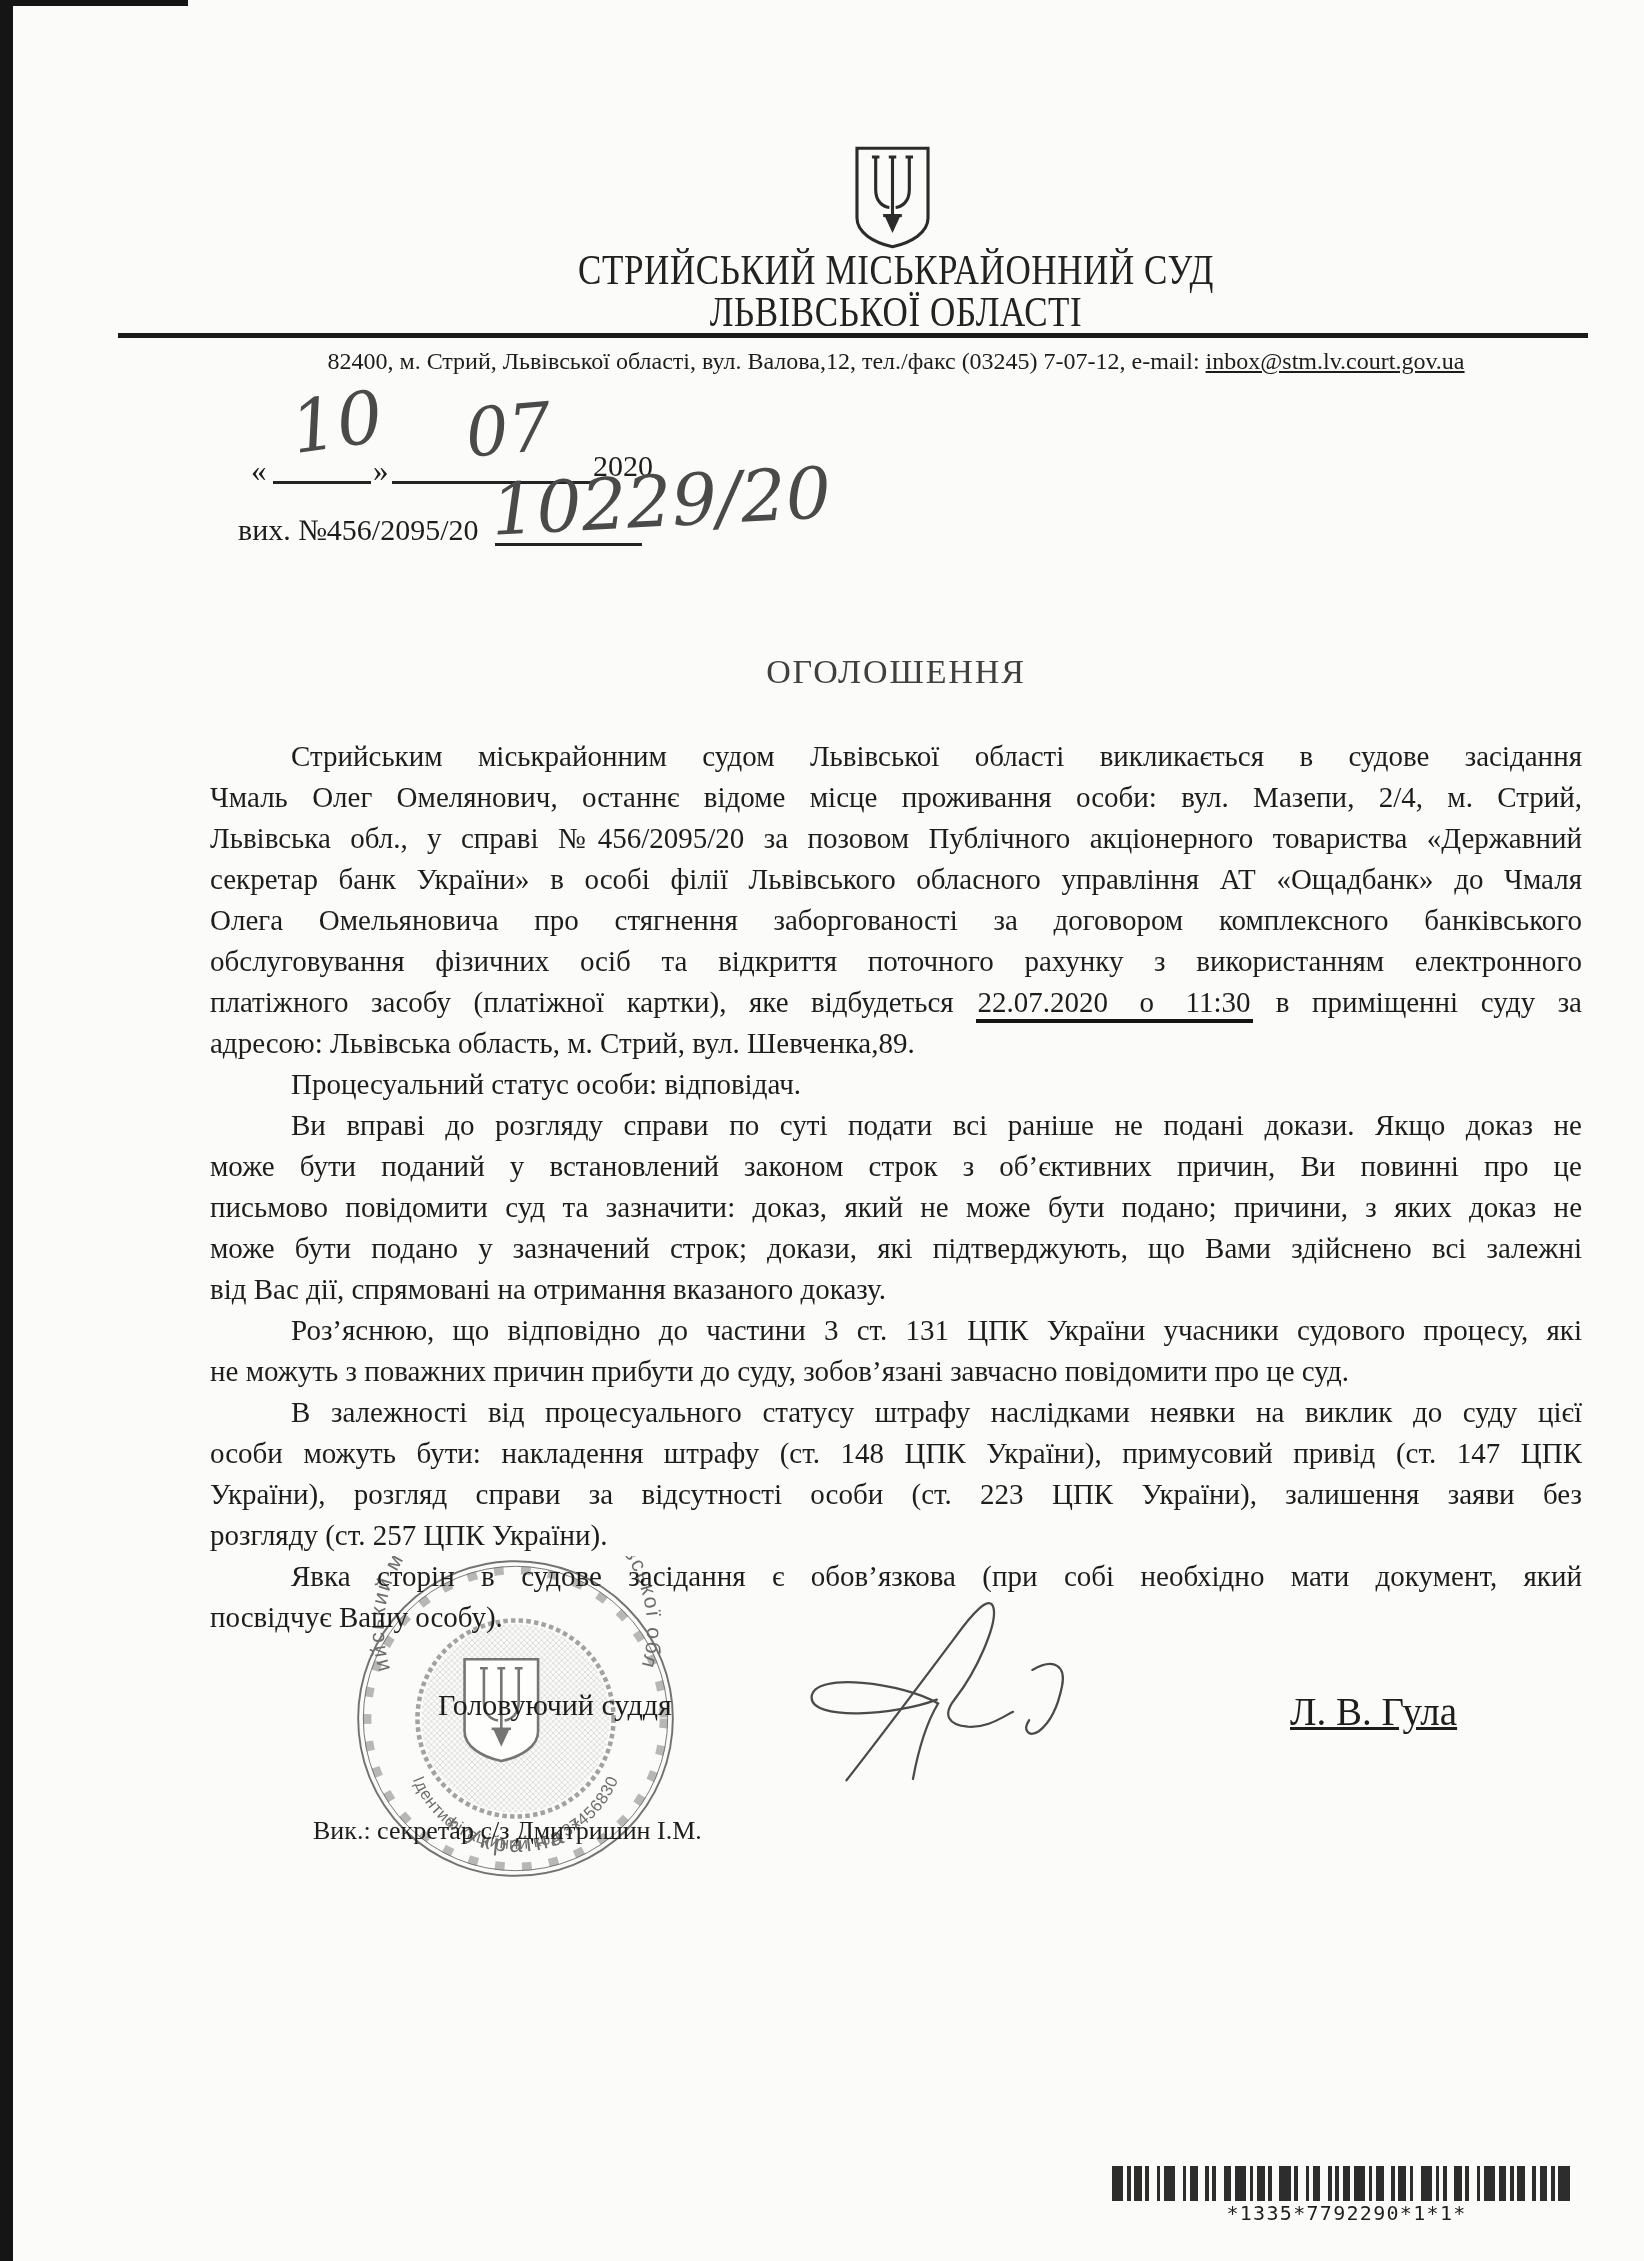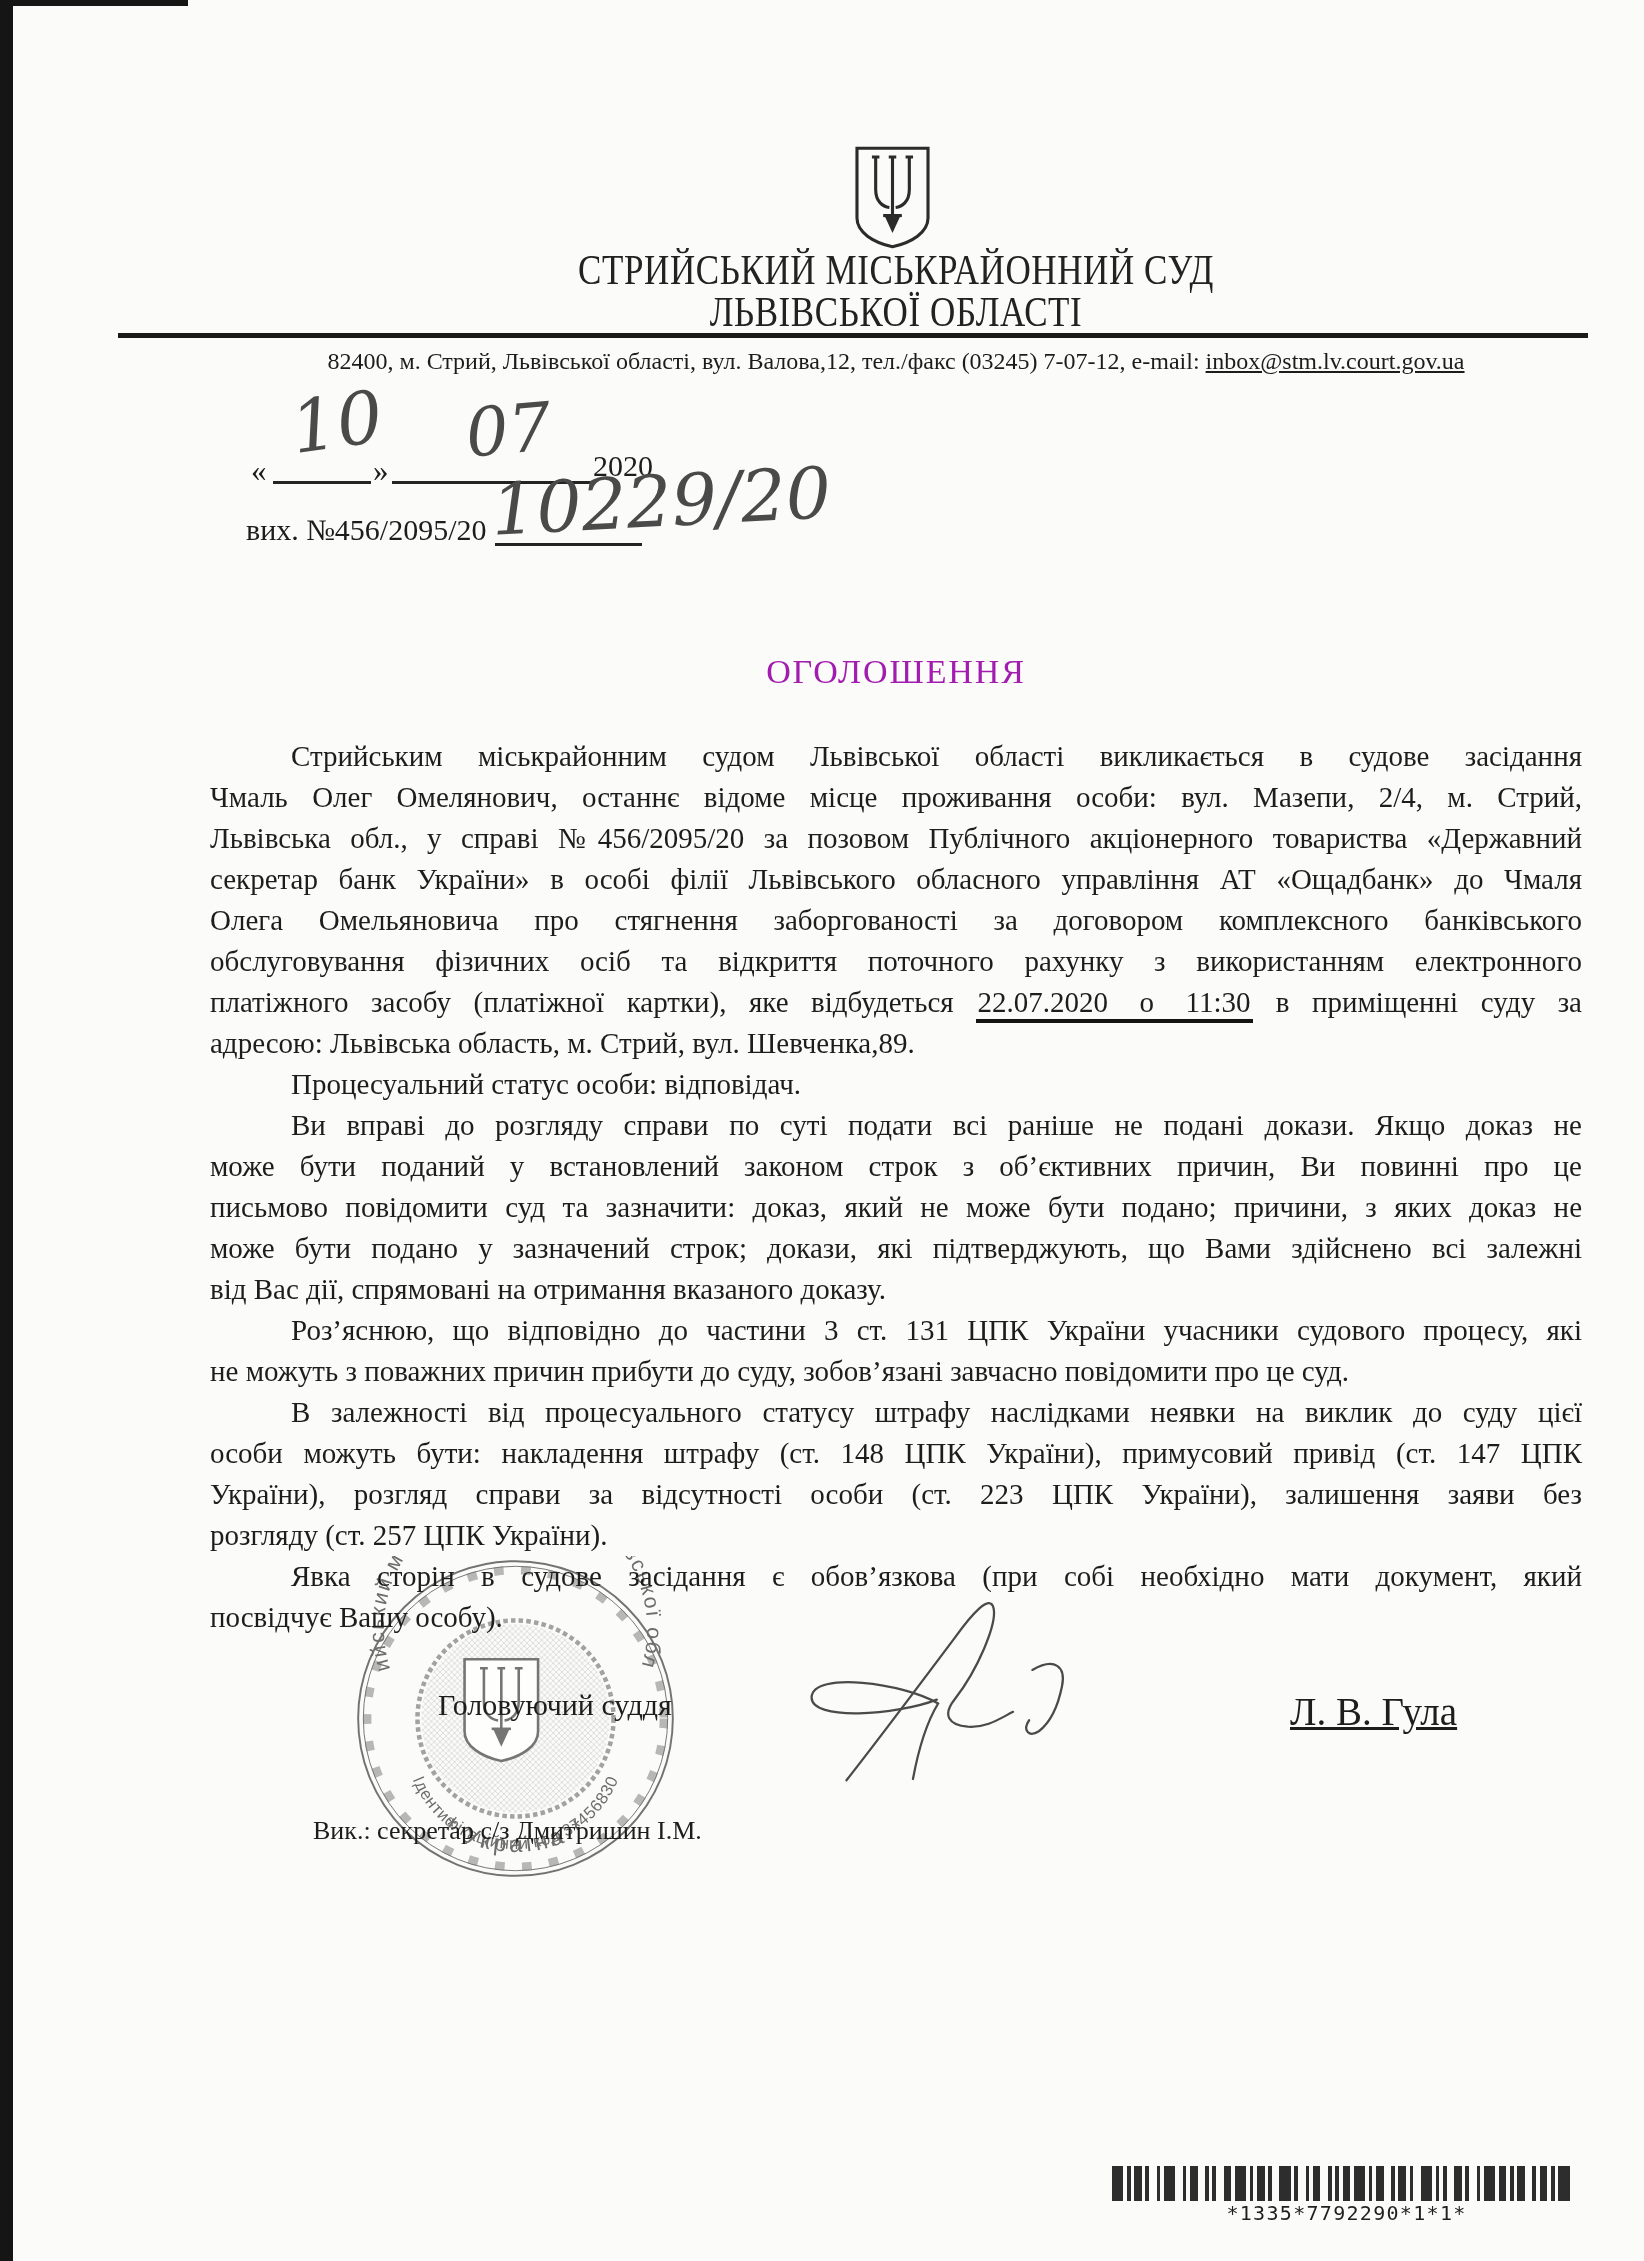--- a/index.html
+++ b/index.html
@@ -16,21 +16,21 @@
   .centerband{left:210px;width:1372px;text-align:center;}
   .court-line{font-size:35px;letter-spacing:0.6px;transform:scaleY(1.22);transform-origin:top center;white-space:nowrap;color:#222;}
   #rule{left:118px;top:333px;width:1470px;height:4.5px;background:#1b1b1b;}
   #address-line{top:348px;font-size:24px;color:#1c1c1c;}
   #address-line .email{text-decoration:underline;}
   
   .printed{color:#1d1d1b;}
   .hand{font-family:"DejaVu Serif", serif;font-style:italic;color:#4a4a4a;line-height:1;}
   .fill-line{background:#242424;height:2.6px;}
   
-  #doc-title{top:653px;font-size:34px;letter-spacing:1.9px;color:#a21caf;}
+  #doc-title{top:653px;font-size:34px;letter-spacing:1.9px;color:#404040;}
   
   #body-block{left:210px;top:738px;width:1372px;z-index:3;}
   .bline{
     height:41px;font-size:29px;line-height:37px;
     text-align:justify;text-align-last:justify;white-space:normal;
   }
   .bline.last{text-align-last:left;}
   .bline.ind{padding-left:81px;}
   .bold-ul{font-weight:normal;border-bottom:4.5px solid #141414;word-spacing:9px;padding:0 2.6px 1.3px 1.3px;}
   
@@ -80,21 +80,21 @@
   <div id="address-line" class="abs centerband"><span>82400, м. Стрий, Львівської області, вул. Валова,12, тел./факс (03245) 7-07-12, e-mail: </span><span class="email">inbox@stm.lv.court.gov.ua</span></div>
 
   <span class="abs printed" style="left:251px;top:453px;font-size:31px;">«</span>
   <span class="abs hand" style="left:291px;top:386px;font-size:72px;transform:rotate(-8deg);">10</span>
   <div class="abs fill-line" style="left:273px;top:481px;width:98px;"></div>
   <span class="abs printed" style="left:373px;top:453px;font-size:31px;">»</span>
   <span class="abs hand" style="left:466px;top:397px;font-size:67px;transform:rotate(-5deg);">07</span>
   <div class="abs fill-line" style="left:392px;top:481px;width:200px;"></div>
   <span class="abs printed" style="left:593px;top:449px;font-size:30px;">2020</span>
 
-  <span class="abs printed" style="left:246px;top:513px;font-size:30px;">вих. №456/2095/20</span>
+  <span class="abs printed" style="left:238px;top:513px;font-size:30px;">вих. №456/2095/20</span>
   <span class="abs hand" style="left:491px;top:466px;font-size:71px;transform:rotate(-3deg);">10229/20</span>
   <div class="abs fill-line" style="left:495px;top:543px;width:147px;"></div>
 
   <div id="doc-title" class="abs centerband">ОГОЛОШЕННЯ</div>
 
   <div id="body-block" class="abs">
     <div class="bline ind">Стрийським міськрайонним судом Львівської області викликається в судове засідання</div>
     <div class="bline">Чмаль Олег Омелянович, останнє відоме місце проживання особи: вул. Мазепи, 2/4, м. Стрий,</div>
     <div class="bline">Львівська обл., у справі №456/2095/20 за позовом Публічного акціонерного товариства «Державний</div>
     <div class="bline">секретар банк України» в особі філії Львівського обласного управління АТ «Ощадбанк» до Чмаля</div>

